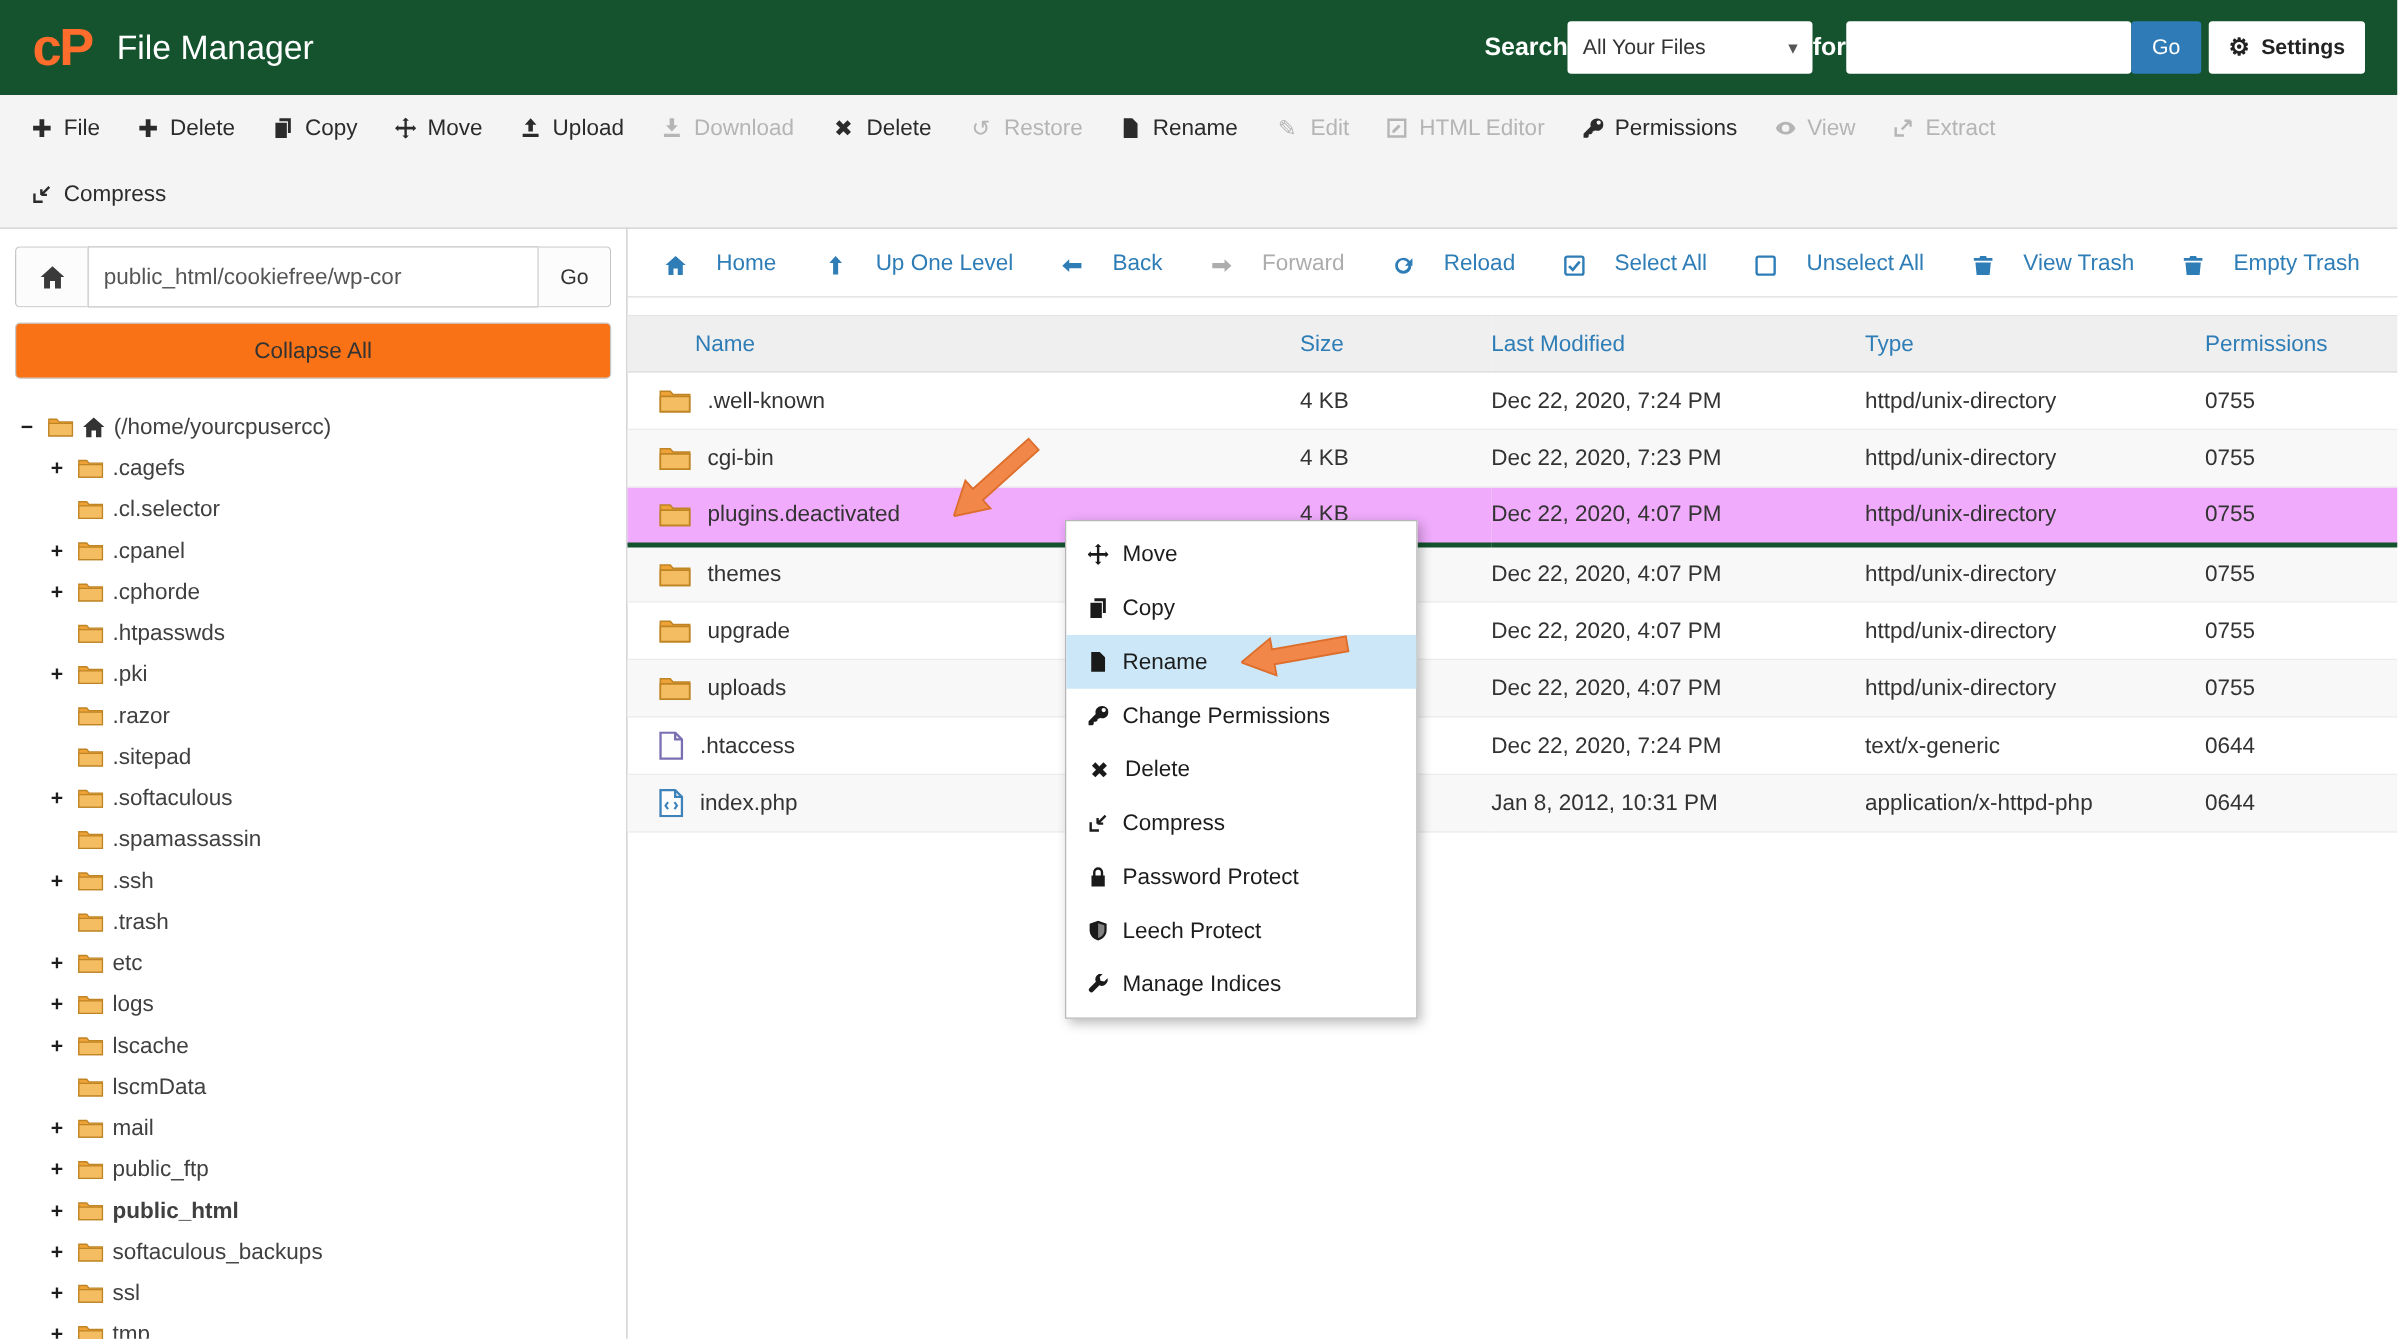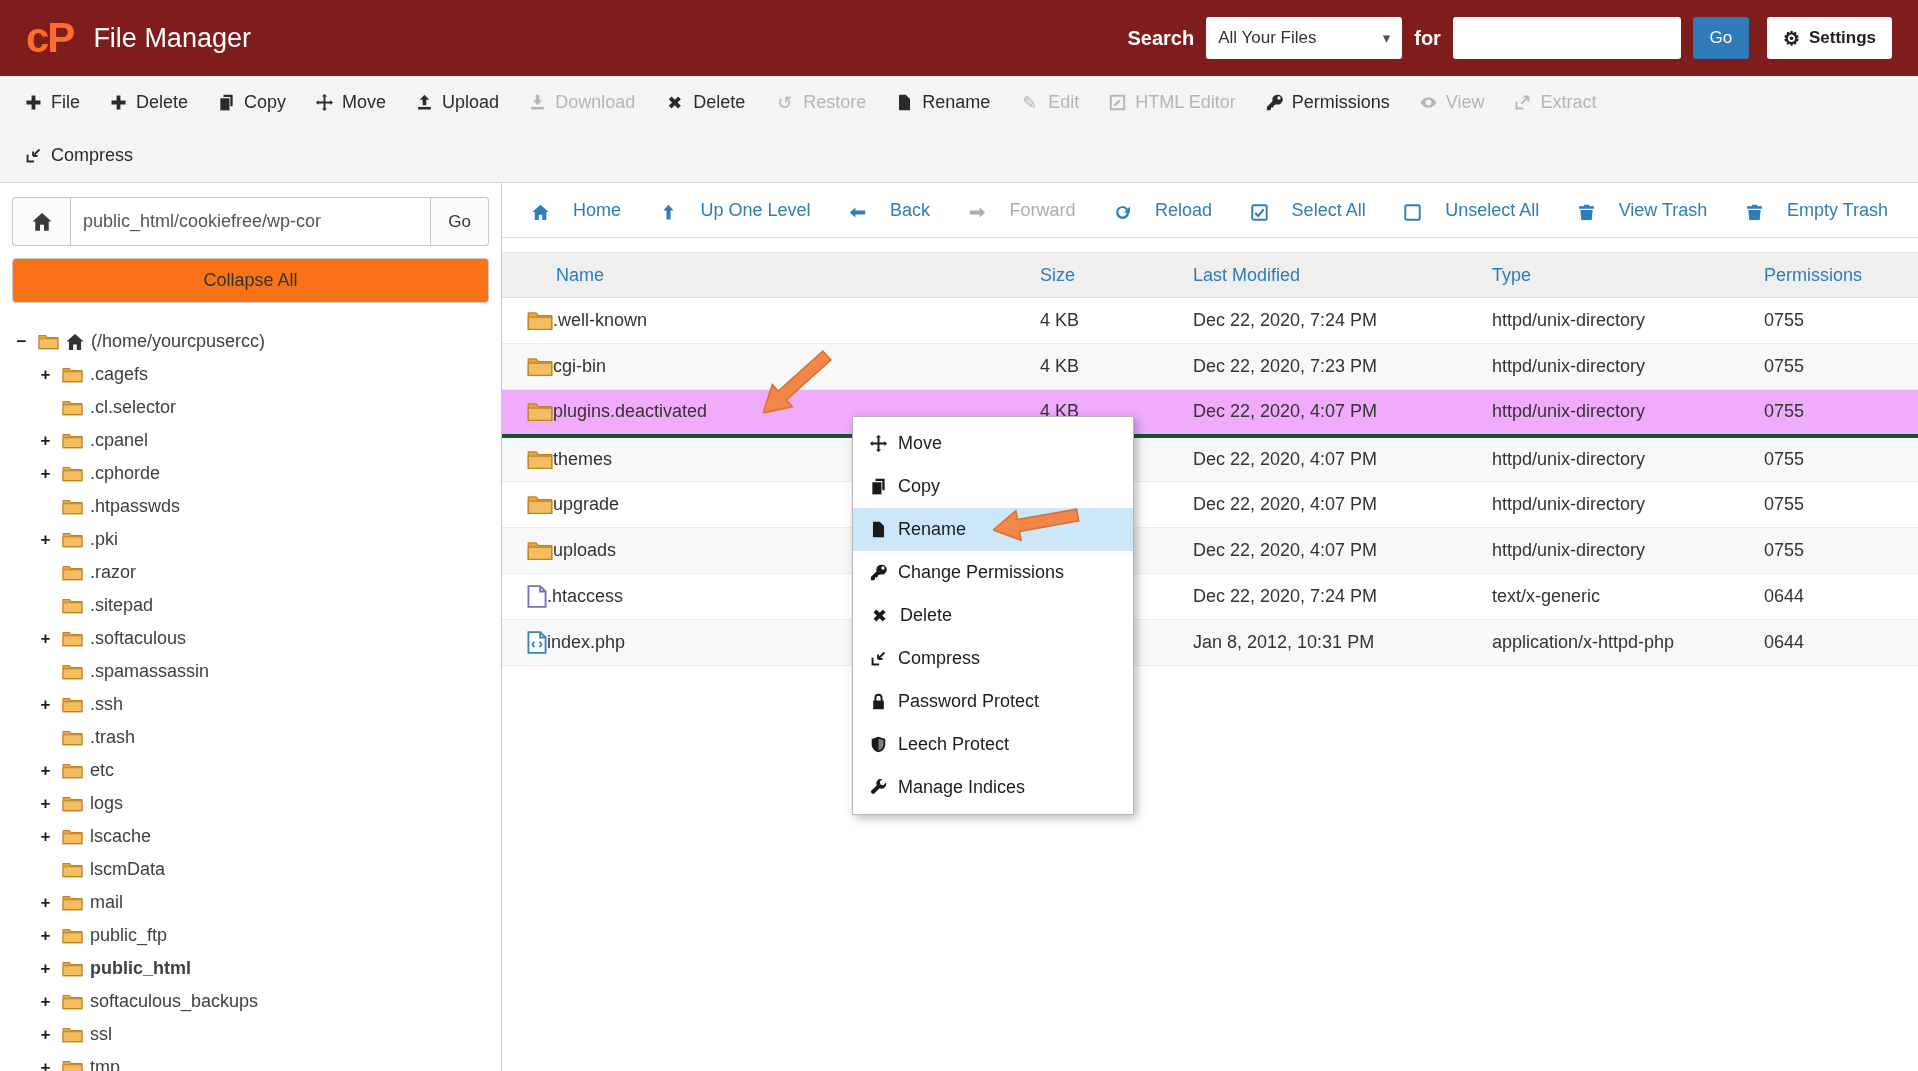--- a/index.html
+++ b/index.html
@@ -1,24 +1,24 @@
 <!DOCTYPE html>
 <html><head>
 <meta charset="utf-8">
 <title>File Manager</title>
 <style>
   *{box-sizing:border-box;margin:0;padding:0}
   html,body{width:1918px;height:1071px}
   body{font-family:"Liberation Sans",sans-serif;background:#fff;overflow:hidden;position:relative;color:#2b2b2b}
 
   
-  .topbar{height:76px;background:#7f1d1d;display:flex;align-items:center;padding:0 26px}
+  .topbar{height:76px;background:#14532d;display:flex;align-items:center;padding:0 26px}
   .logo{color:#ff6c2c;font-size:42px;font-weight:700;letter-spacing:-2px}
   .app-title{color:#fff;font-size:27px;font-weight:400;margin-left:20px}
-  .search-area{margin-left:auto;display:flex;align-items:center;gap:12px}
+  .search-area{margin-left:auto;display:flex;align-items:center;}
   .search-label,.for-label{color:#fff;font-weight:700;font-size:20px}
   .scope-select{width:196px;height:42px;background:#fff;border-radius:3px;display:flex;align-items:center;justify-content:space-between;padding:0 12px;font-size:17px;color:#333;cursor:pointer}
   .caret{font-size:15px;color:#555}
   .search-input{width:228px;height:42px;border:none;border-radius:3px;font-size:17px;padding:0 10px}
   .go-btn{height:42px;width:56px;background:#2f7bb8;color:#fff;border:none;border-radius:3px;font-size:17px;cursor:pointer}
   .settings-btn{height:42px;background:#fff;border:none;border-radius:3px;display:flex;align-items:center;gap:9px;padding:0 16px;font-size:17px;font-weight:700;color:#222;margin-left:6px;cursor:pointer}
   .gear{font-size:19px;line-height:1}
 
   
   .toolbar{background:#f4f4f4;border-bottom:1px solid #d0d0d0;padding:0 10px}
@@ -51,21 +51,21 @@
   .navbar{height:55px;display:flex;align-items:center;justify-content:space-between;padding:0 30px;border-bottom:1px solid #ddd;font-size:18px}
   .nav-item{display:flex;align-items:flex-end;gap:24px;color:#2e7db6;cursor:pointer;white-space:nowrap}
   .nav-item.disabled{color:#adadad;cursor:default}
 
   table.filetable{width:100%;border-collapse:collapse;margin-top:14px;font-size:18px;table-layout:fixed}
   .filetable th{color:#2e7db6;font-weight:400;text-align:left;background:#efefef;height:45px;border-top:1px solid #e3e3e3;border-bottom:1px solid #dcdcdc;cursor:pointer}
   .filetable th.h-name{padding-left:54px}
   .filetable td{height:46px;border-bottom:1px solid #ececec;color:#333}
   .filetable tbody tr:nth-child(even) td{background:#f8f8f8}
   .filetable tr.selected td{background:#f0abfc;border-top:1px solid #9ccbe8;border-bottom:4px solid #14532d}
-  .nc{display:flex;align-items:center;padding-left:25px}
+  .nc{display:flex;align-items:center;gap:13px;padding-left:25px}
   .row-folder{width:26px;height:21px;flex:none}
   .row-doc{width:20px;height:23px;flex:none}
 
   
   .ctxmenu{position:absolute;left:852px;top:416px;width:282px;background:#fff;border:1px solid #b7b7b7;box-shadow:3px 3px 9px rgba(0,0,0,.28);padding:5px 0;z-index:10}
   .ctx-item{height:43px;display:flex;align-items:center;gap:11px;padding:0 17px;font-size:18px;color:#1c1c1c;cursor:pointer}
   .ctx-item.hl{background:#cbe7f8}
   .ctx-item .ic{fill:#1a1a1a}
   .ctx-item .gly{color:#1a1a1a}
 

